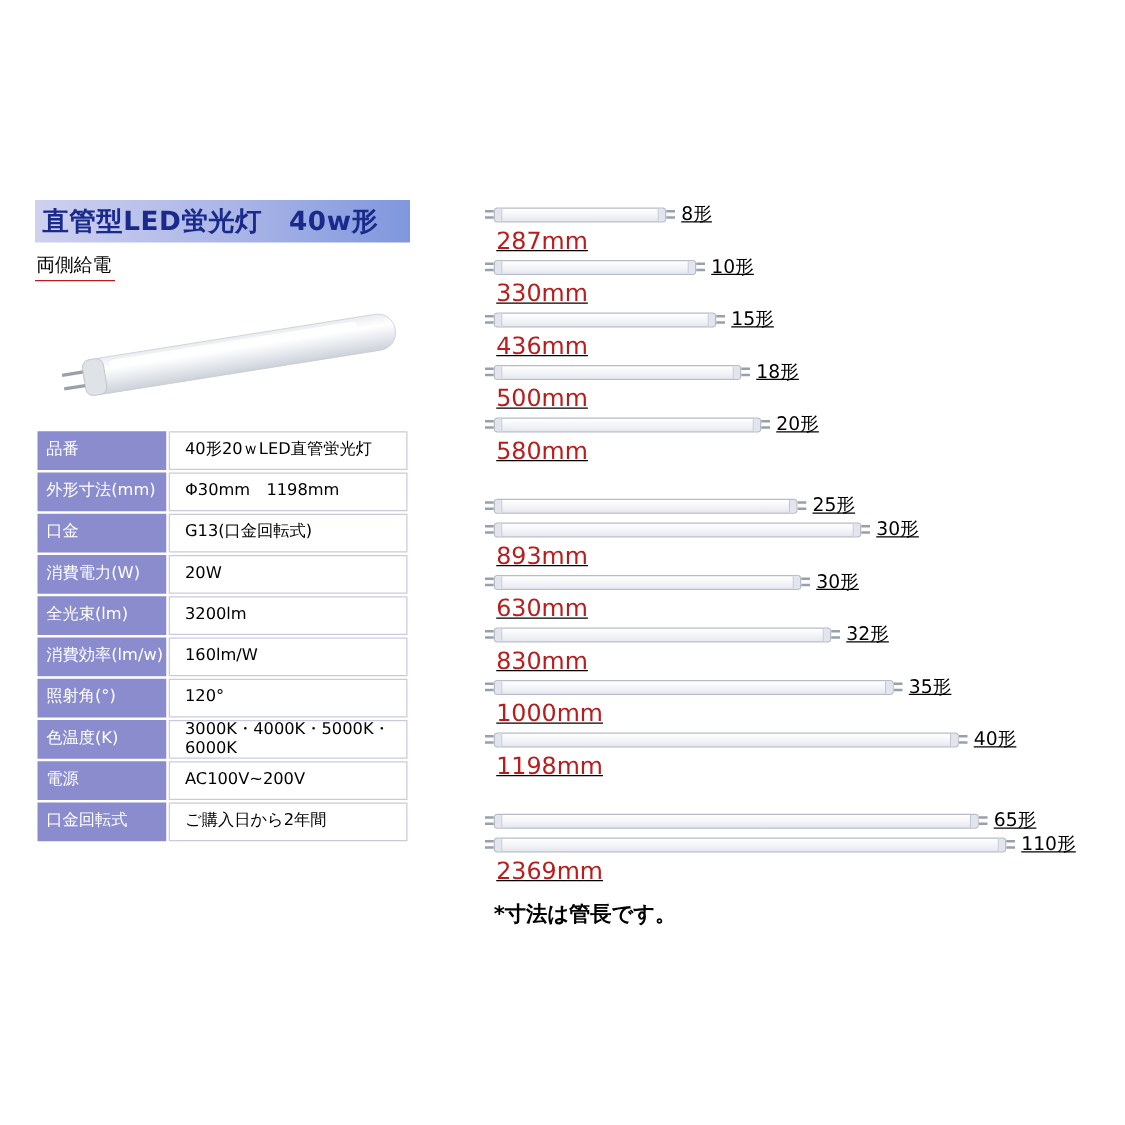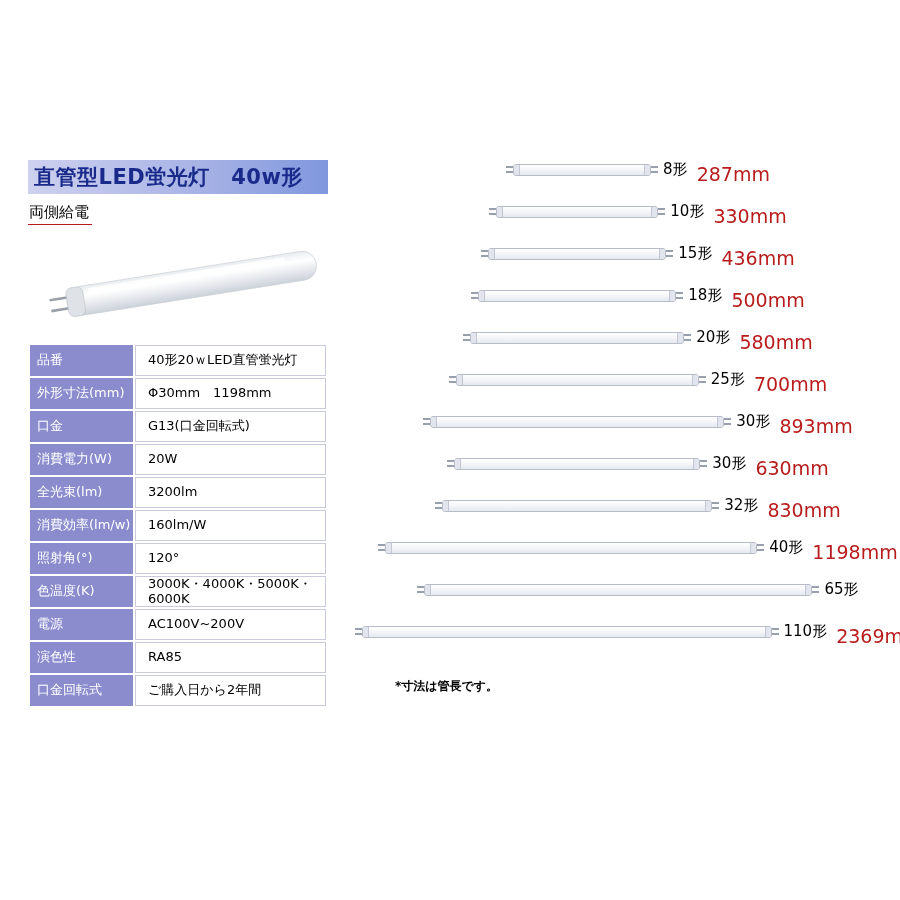--- a/index.html
+++ b/index.html
@@ -17,37 +17,37 @@
 
   .photo { margin-top:7px; width:300px; height:104px; position:relative; }
 
   .spec { margin-top:7px; width:300px; border-collapse:separate; border-spacing:2px; }
   .spec td { height:31px; vertical-align:middle; font-size:13px; line-height:1.1; }
   .spec td.lbl { width:103px; background:#8a8cce; color:#fff; padding-left:7px; }
   .spec td.val { background:#fff; border:1px solid #c9cbdc; padding-left:12px; color:#000; }
 
   
   .right-col { position:absolute; left:388px; top:161px; width:500px; }
-  .tube-row { height:42px; display:flex; justify-content:center; }
+  .tube-row { height:42px; display:flex; flex-direction:column; justify-content:flex-end;text-decoration:underline; }
   .tube-line { display:flex; align-items:center; height:17px; }
   .pins { display:inline-flex; flex-direction:column; gap:3px; }
   .pins i { display:block; width:7px; height:2px; background:#99a0ad; }
   .tube-body {
     height:12px; border:1px solid #b6bcc8; border-radius:3px; position:relative; flex:0 0 auto;
     background:linear-gradient(180deg,#ffffff 0%, #f3f4f8 55%, #e5e8ef 100%);
   }
   .tube-body::before, .tube-body::after {
     content:""; position:absolute; top:0; bottom:0; width:5px; background:#e3e5ee;
   }
   .tube-body::before { left:0; border-right:1px solid #c3c7d4; border-radius:2px 0 0 2px; }
   .tube-body::after  { right:0; border-left:1px solid #c3c7d4; border-radius:0 2px 2px 0; }
   .tube-type { margin-left:5px; font-size:15px; color:#000; white-space:nowrap; }
   .tube-length { margin-left:9px; margin-top:4px; font-size:19px; line-height:1; color:#b91c1c; }
 
-  .size-note { margin-top:13px; margin-left:7px; font-size:12px; font-weight:bold; color:#000; }
+  .size-note { margin-top:13px; margin-left:7px; font-size:17px; font-weight:bold; color:#000; }
 </style>
 </head>
 <body>
 
 <div class="sheet">
 
   <div class="left-col">
 
     <div class="title-bar">
       <span>直管型LED蛍光灯　40w形</span>
@@ -107,24 +107,20 @@
           </tr>
           <tr>
             <td class="lbl">色温度(K)</td>
             <td class="val">3000K・4000K・5000K・6000K</td>
           </tr>
           <tr>
             <td class="lbl">電源</td>
             <td class="val">AC100V~200V</td>
           </tr>
           <tr>
-            <td class="lbl">演色性</td>
-            <td class="val">RA85</td>
-          </tr>
-          <tr>
             <td class="lbl">口金回転式</td>
             <td class="val">ご購入日から2年間</td>
           </tr>
         </tbody>
     </table>
   </div>
 
   <div class="right-col">
     <div id="tube-list">
         <div class="tube-row">
@@ -208,21 +204,20 @@
               <i></i>
               <i></i>
             </span>
             <span class="tube-body" style="width: 243px;"></span>
             <span class="pins">
               <i></i>
               <i></i>
             </span>
             <span class="tube-type">25形</span>
           </div>
-          <div class="tube-length">700mm</div>
         </div>
         <div class="tube-row">
           <div class="tube-line">
             <span class="pins">
               <i></i>
               <i></i>
             </span>
             <span class="tube-body" style="width: 294px;"></span>
             <span class="pins">
               <i></i>
@@ -254,20 +249,35 @@
               <i></i>
             </span>
             <span class="tube-body" style="width: 270px;"></span>
             <span class="pins">
               <i></i>
               <i></i>
             </span>
             <span class="tube-type">32形</span>
           </div>
           <div class="tube-length">830mm</div>
+        </div>
+        <div class="tube-row">
+          <div class="tube-line">
+            <span class="pins">
+              <i></i>
+              <i></i>
+            </span>
+            <span class="tube-body" style="width: 320px;"></span>
+            <span class="pins">
+              <i></i>
+              <i></i>
+            </span>
+            <span class="tube-type">35形</span>
+          </div>
+          <div class="tube-length">1000mm</div>
         </div>
         <div class="tube-row">
           <div class="tube-line">
             <span class="pins">
               <i></i>
               <i></i>
             </span>
             <span class="tube-body" style="width: 372px;"></span>
             <span class="pins">
               <i></i>

